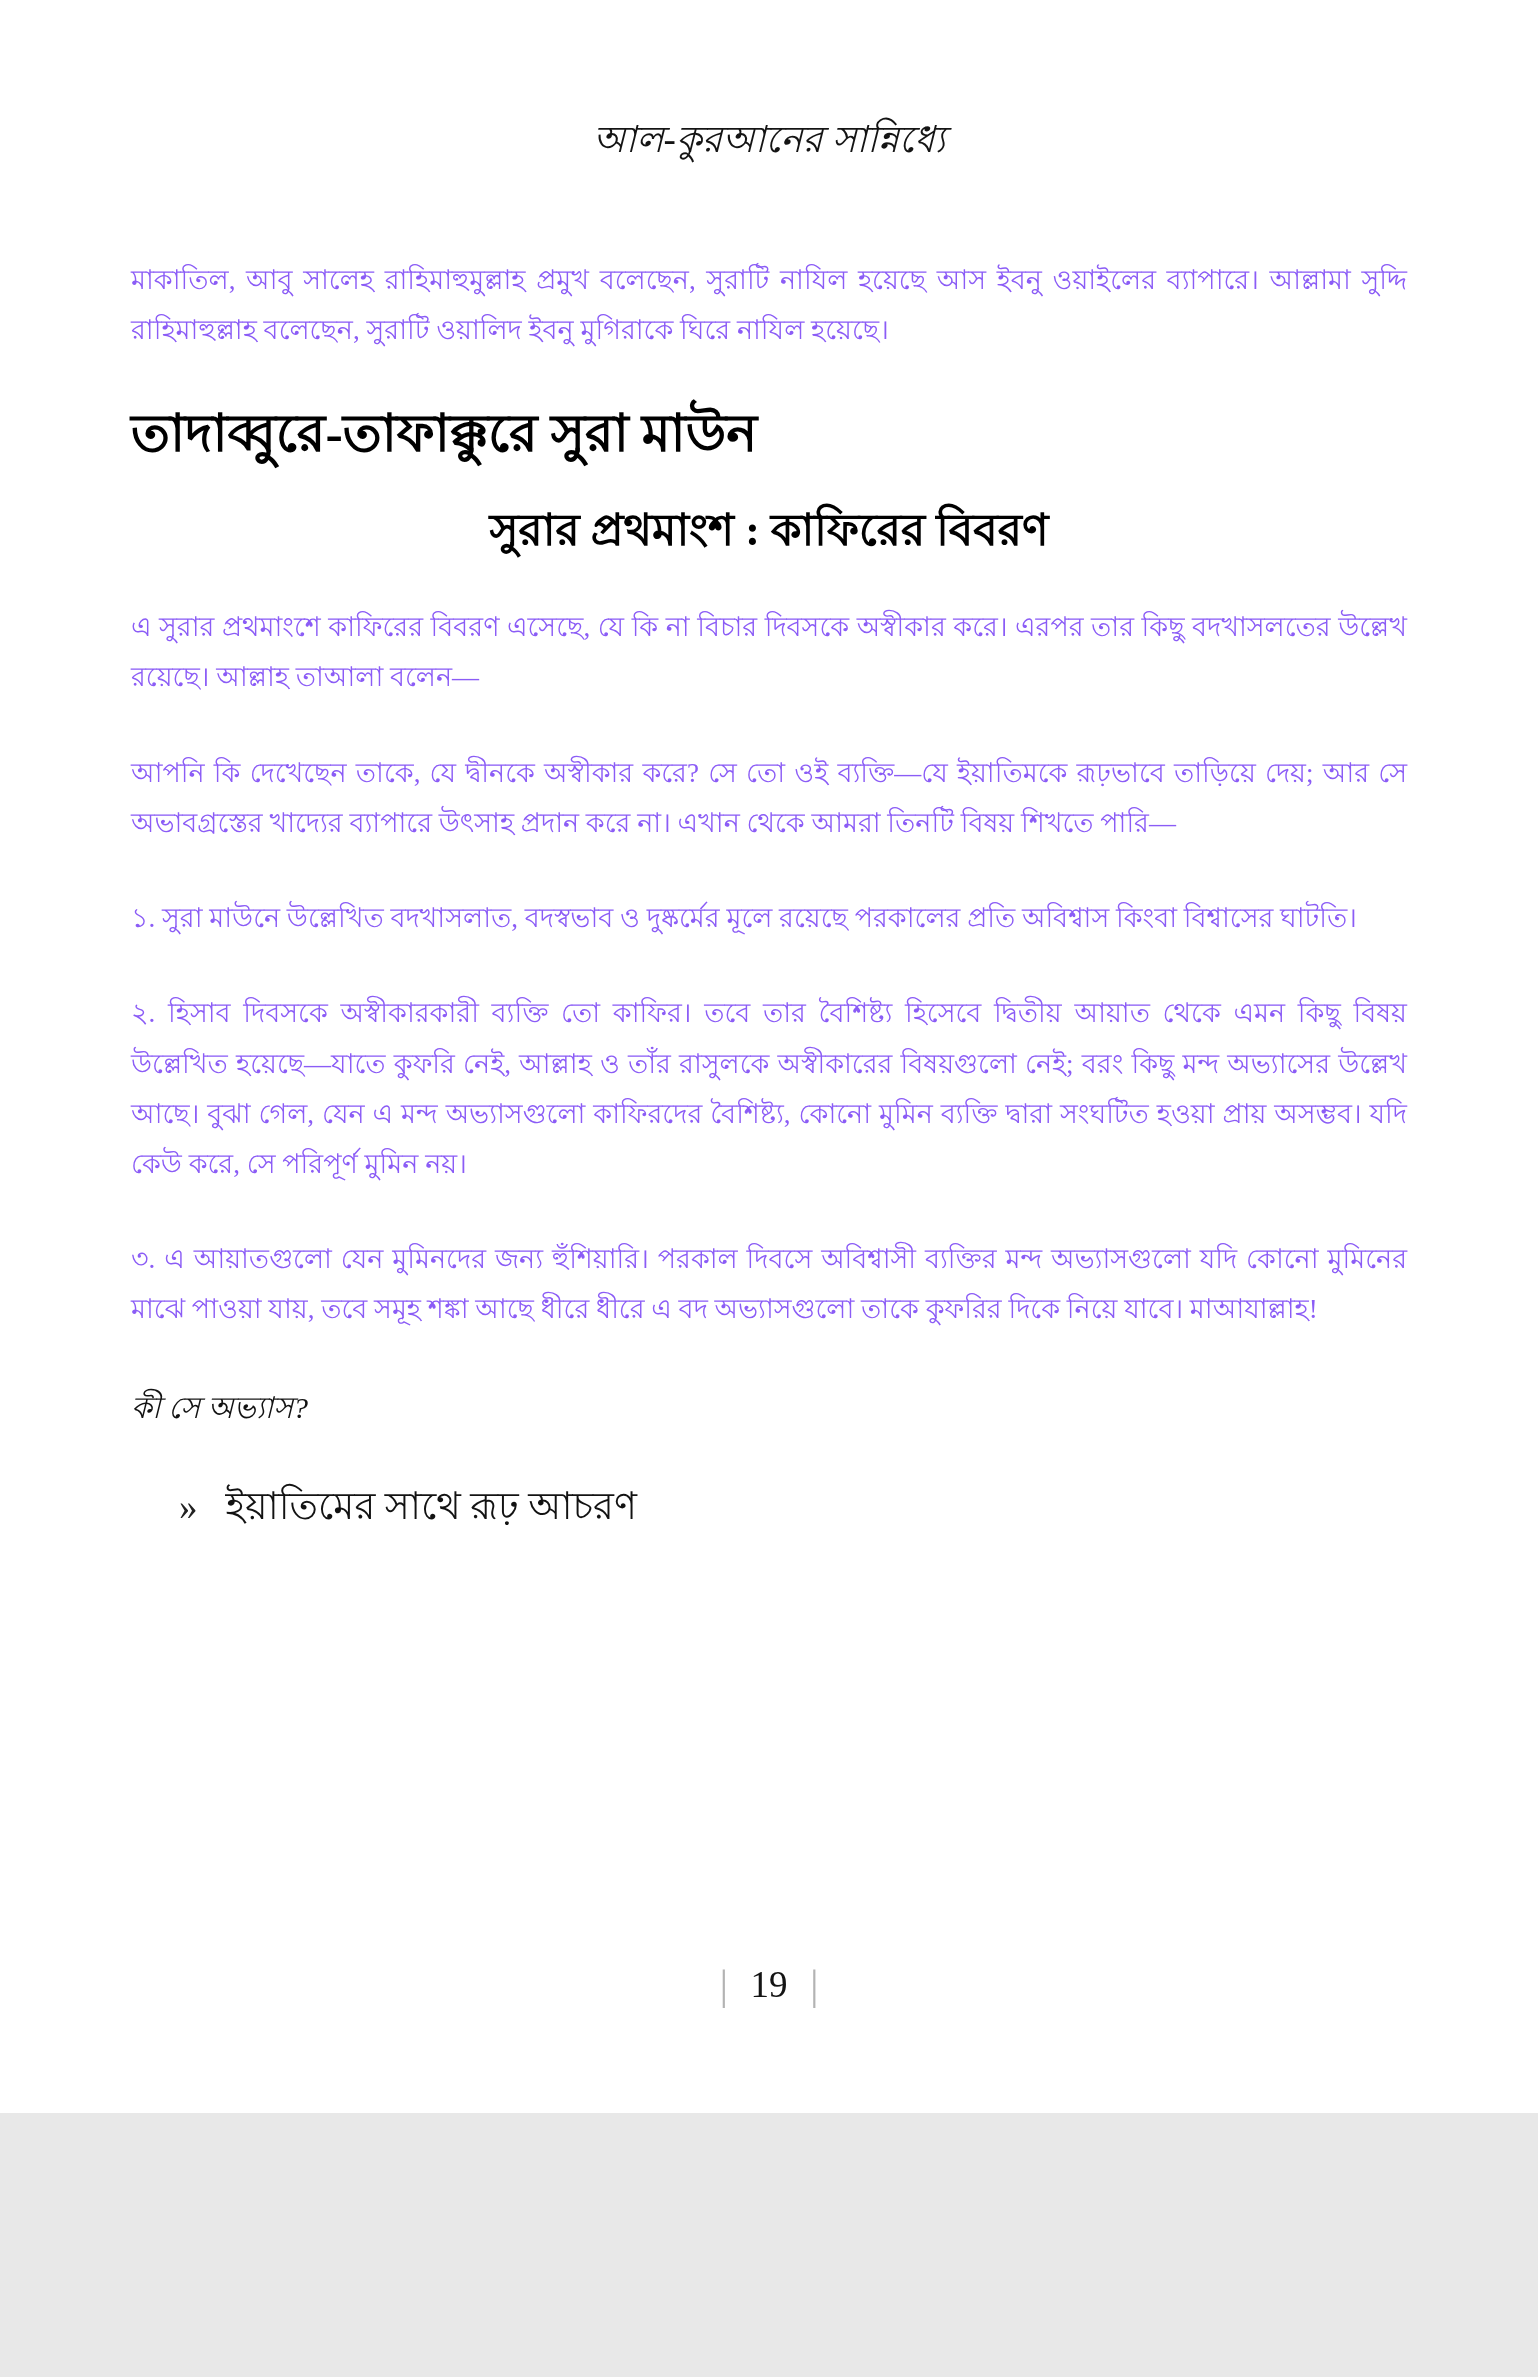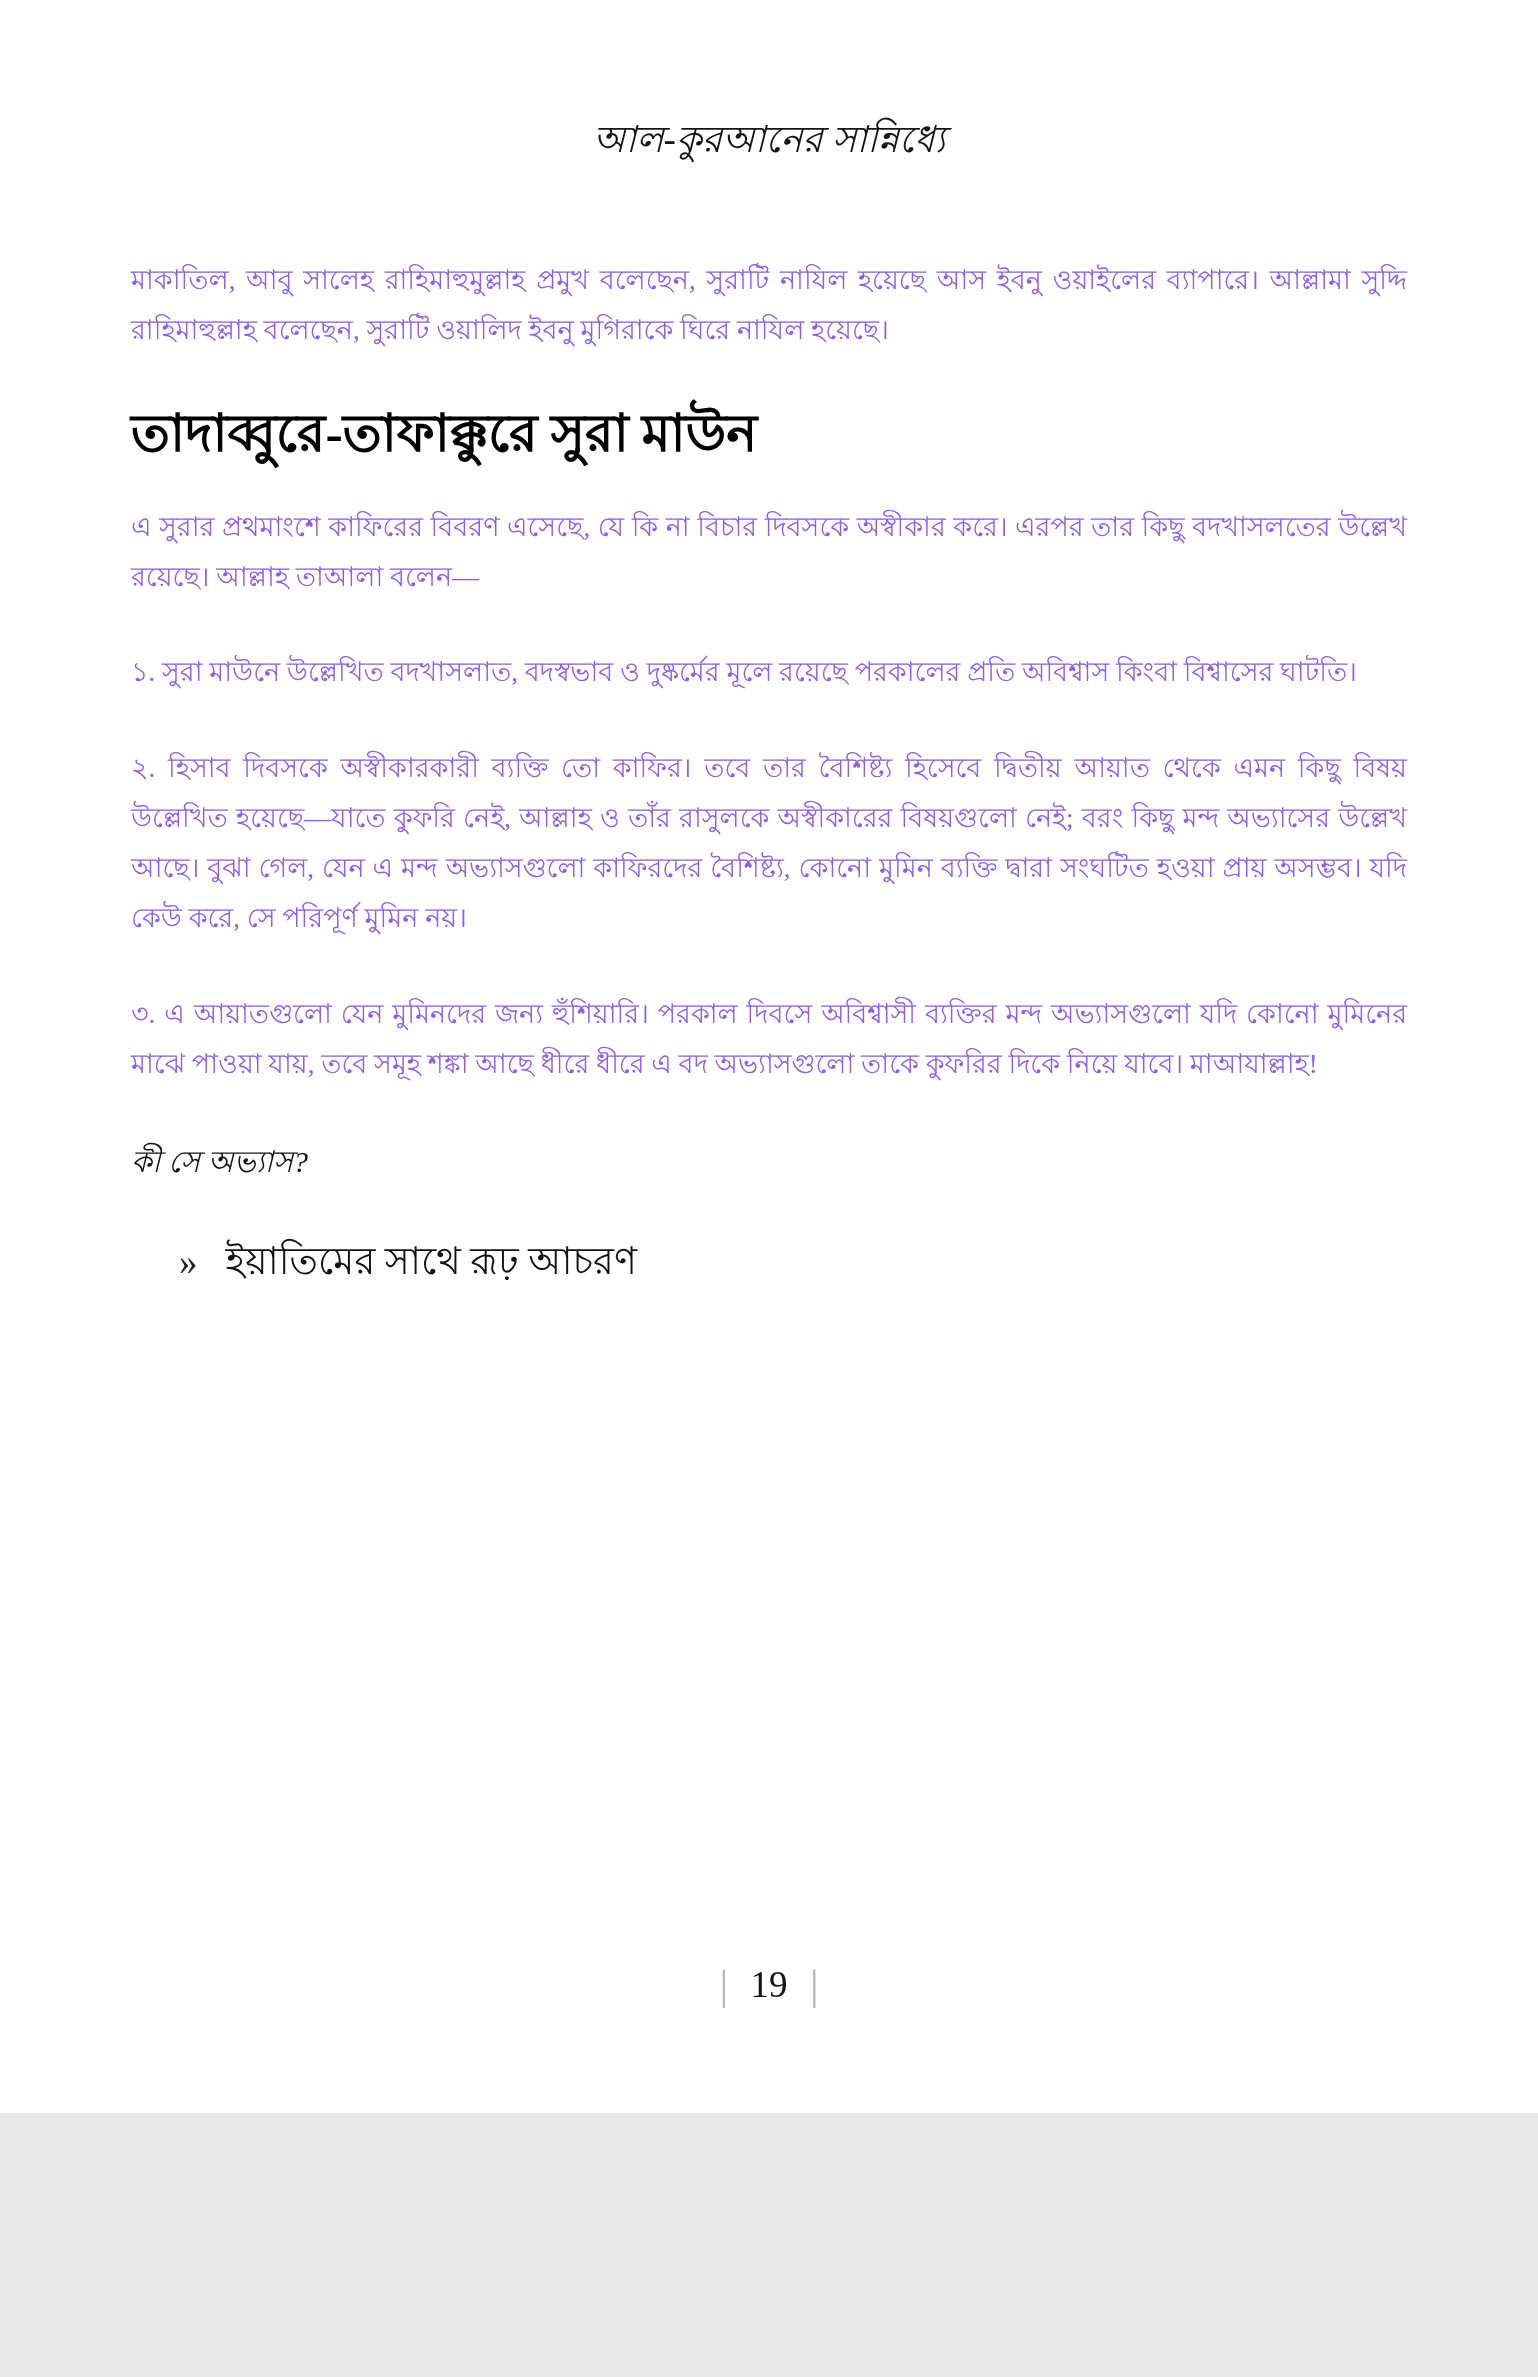--- a/index.html
+++ b/index.html
@@ -91,23 +91,25 @@
 <div class="page">
   <div class="content">
 
     <div class="running-header">আল-কুরআনের সান্নিধ্যে</div>
 
     <p class="body-para">মাকাতিল, আবু সালেহ রাহিমাহুমুল্লাহ প্রমুখ বলেছেন, সুরাটি নাযিল হয়েছে আস ইবনু ওয়াইলের ব্যাপারে। আল্লামা সুদ্দি রাহিমাহুল্লাহ বলেছেন, সুরাটি ওয়ালিদ ইবনু মুগিরাকে ঘিরে নাযিল হয়েছে।</p>
 
 
     <h1 class="section-heading">তাদাব্বুরে-তাফাক্কুরে সুরা মাউন</h1>
 
+    <h2 class="sub-heading">সুরার প্রথমাংশ : কাফিরের বিবরণ</h2>
 
     <p class="body-para">এ সুরার প্রথমাংশে কাফিরের বিবরণ এসেছে, যে কি না বিচার দিবসকে অস্বীকার করে। এরপর তার কিছু বদখাসলতের উল্লেখ রয়েছে। আল্লাহ তাআলা বলেন—</p>
 
+    <p class="body-para">আপনি কি দেখেছেন তাকে, যে দ্বীনকে অস্বীকার করে? সে তো ওই ব্যক্তি—যে ইয়াতিমকে রূঢ়ভাবে তাড়িয়ে দেয়; আর সে অভাবগ্রস্তের খাদ্যের ব্যাপারে উৎসাহ প্রদান করে না। এখান থেকে আমরা তিনটি বিষয় শিখতে পারি—</p>
 
     <p class="body-para">১. সুরা মাউনে উল্লেখিত বদখাসলাত, বদস্বভাব ও দুষ্কর্মের মূলে রয়েছে পরকালের প্রতি অবিশ্বাস কিংবা বিশ্বাসের ঘাটতি।</p>
 
     <p class="body-para">২. হিসাব দিবসকে অস্বীকারকারী ব্যক্তি তো কাফির। তবে তার বৈশিষ্ট্য হিসেবে দ্বিতীয় আয়াত থেকে এমন কিছু বিষয় উল্লেখিত হয়েছে—যাতে কুফরি নেই, আল্লাহ ও তাঁর রাসুলকে অস্বীকারের বিষয়গুলো নেই; বরং কিছু মন্দ অভ্যাসের উল্লেখ আছে। বুঝা গেল, যেন এ মন্দ অভ্যাসগুলো কাফিরদের বৈশিষ্ট্য, কোনো মুমিন ব্যক্তি দ্বারা সংঘটিত হওয়া প্রায় অসম্ভব। যদি কেউ করে, সে পরিপূর্ণ মুমিন নয়।</p>
 
     <p class="body-para">৩. এ আয়াতগুলো যেন মুমিনদের জন্য হুঁশিয়ারি। পরকাল দিবসে অবিশ্বাসী ব্যক্তির মন্দ অভ্যাসগুলো যদি কোনো মুমিনের মাঝে পাওয়া যায়, তবে সমূহ শঙ্কা আছে ধীরে ধীরে এ বদ অভ্যাসগুলো তাকে কুফরির দিকে নিয়ে যাবে। মাআযাল্লাহ!</p>
 
     <p class="question-line">কী সে অভ্যাস?</p>
 
     <div class="bullet-item">

